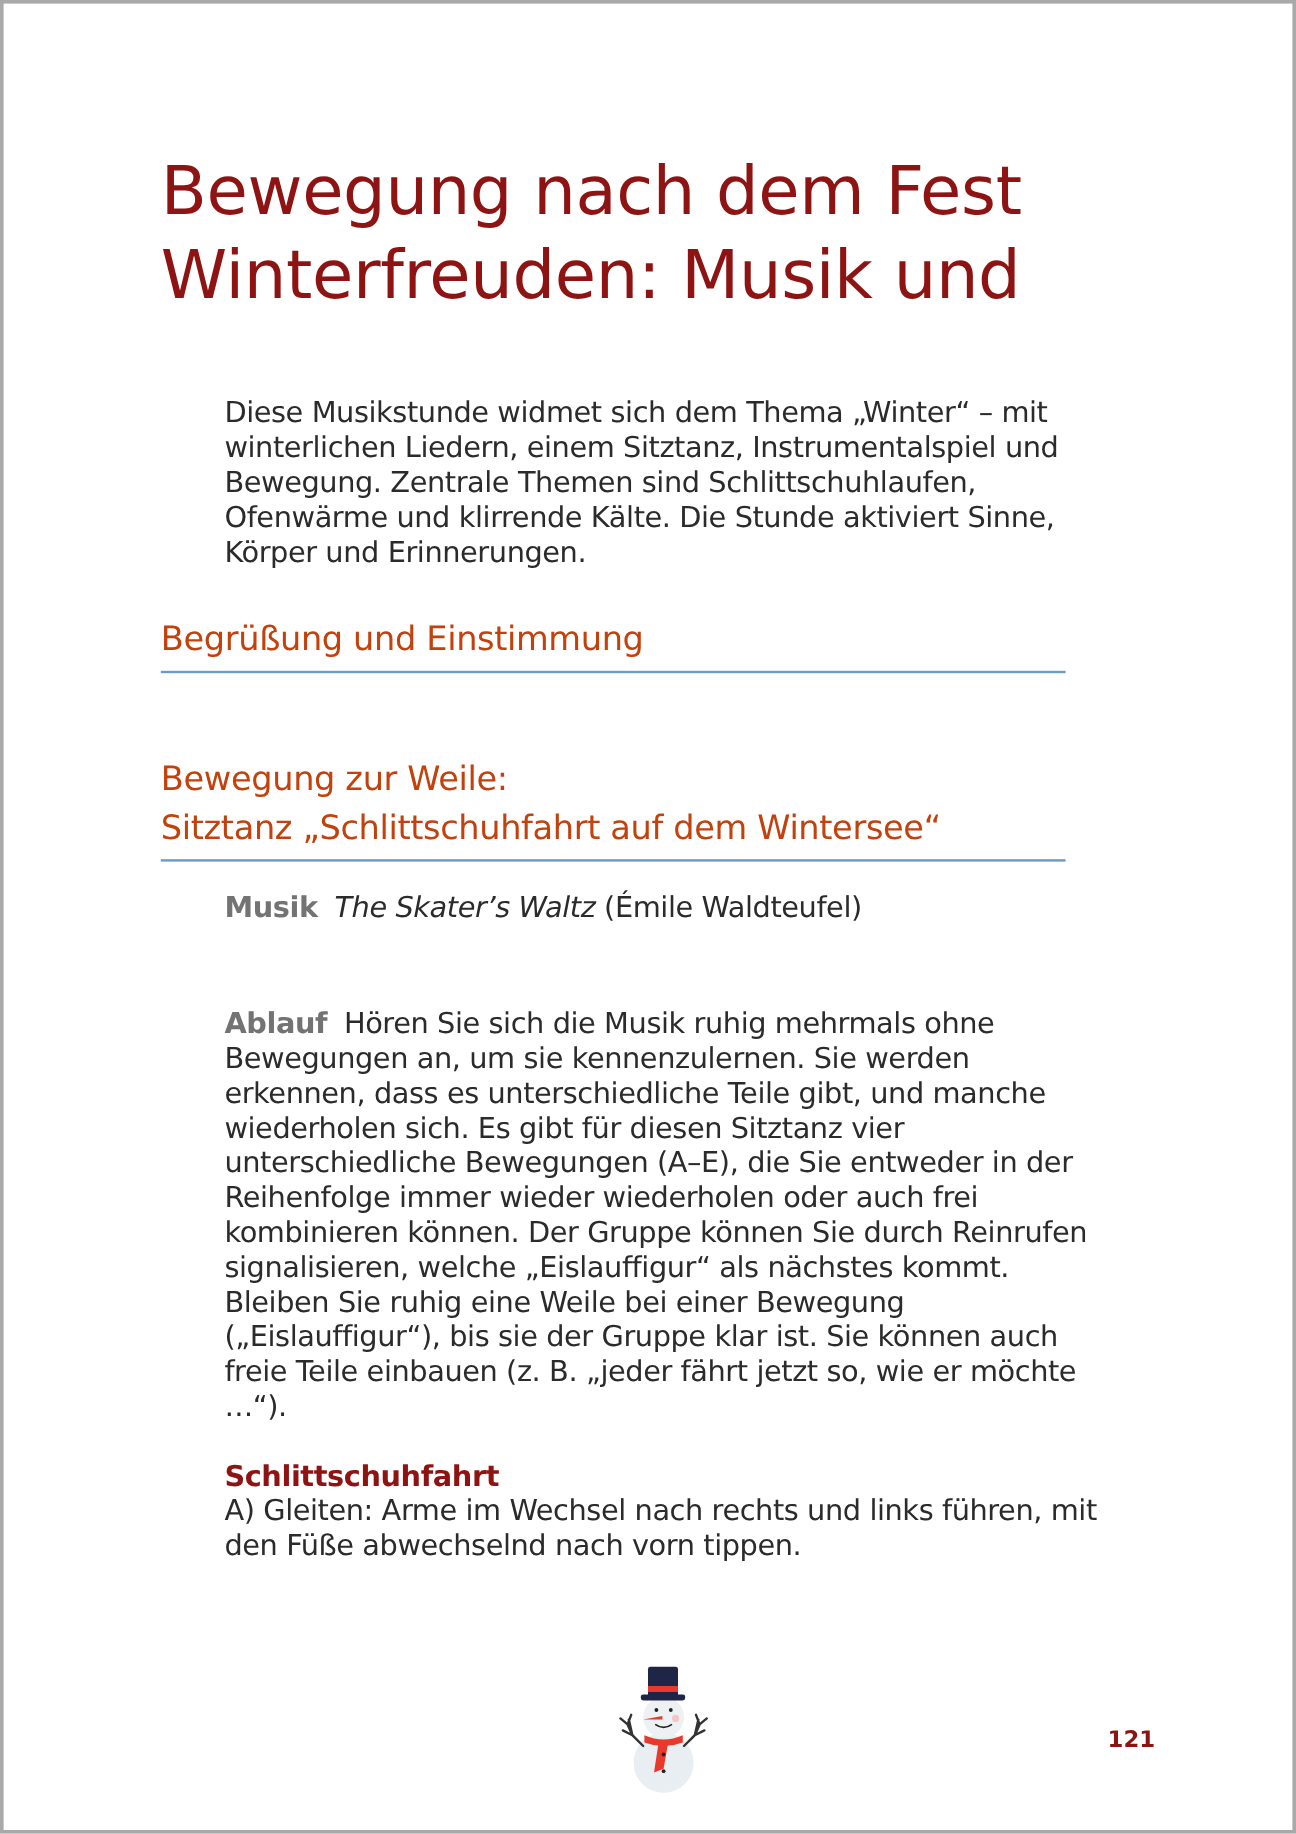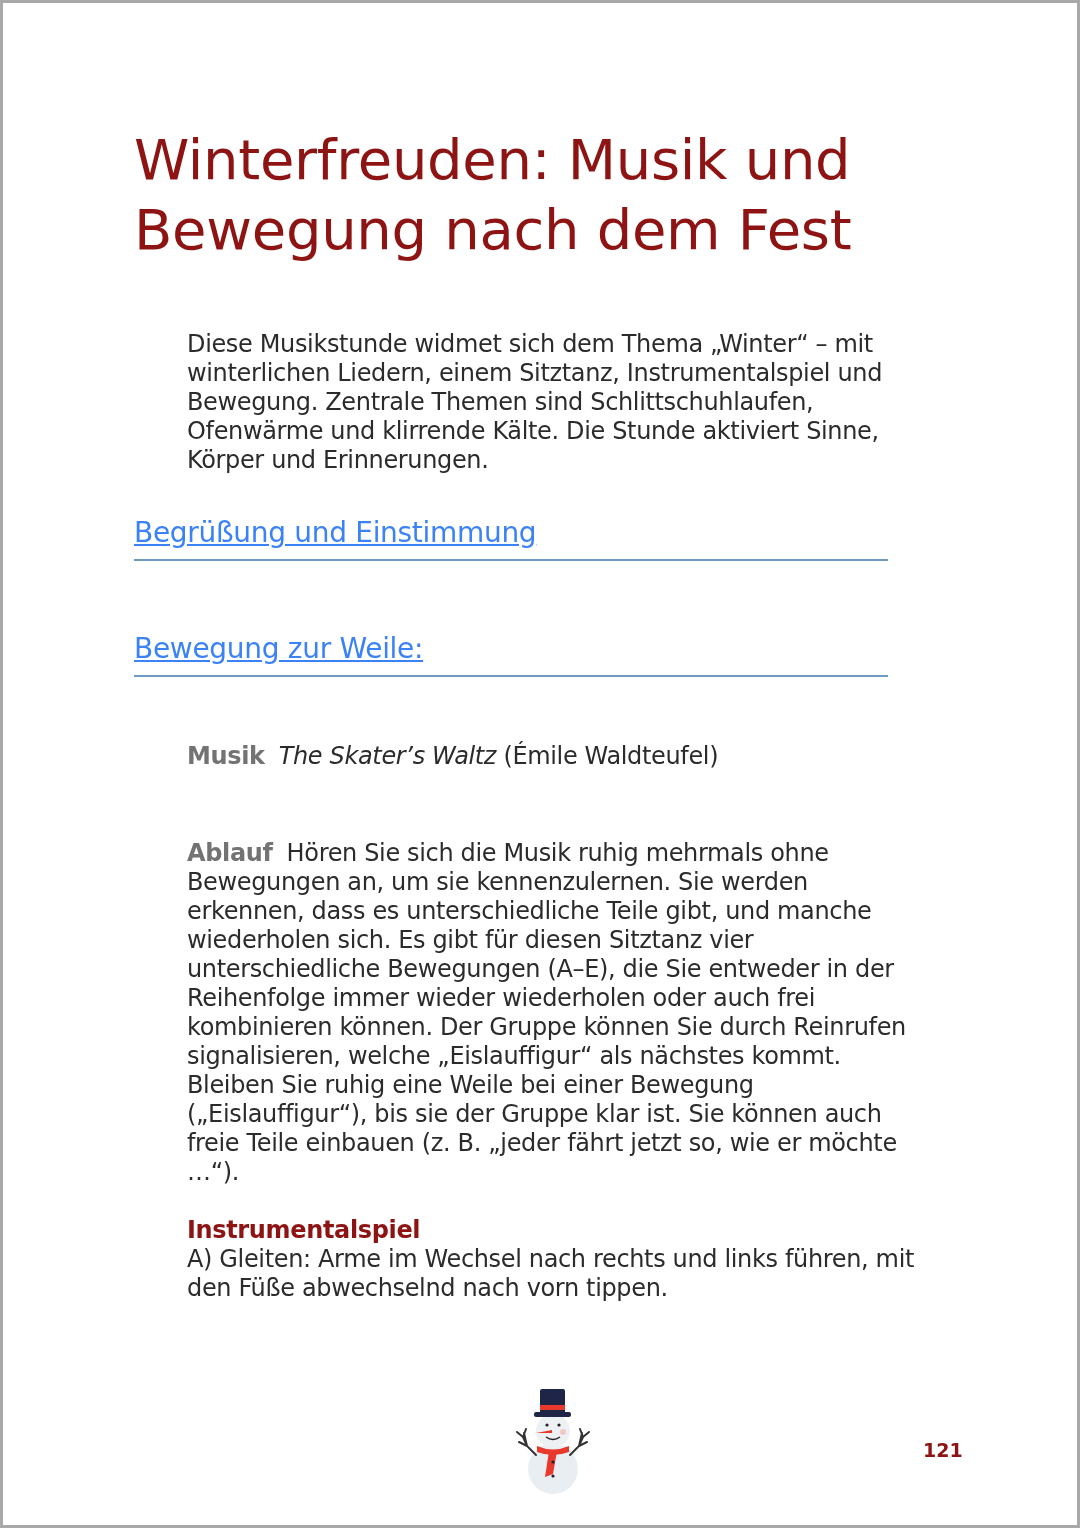--- a/index.html
+++ b/index.html
@@ -16,23 +16,23 @@
     color: #8e1414; font-size: 56px; line-height: 70px; font-weight: 500;
     margin: 0; letter-spacing: -0.3px;
   }
   .title span { display: block; }
   .body-text {
     color: #2b2b2b; font-size: 24px; line-height: 29px; letter-spacing: -0.35px;
   }
   .intro { position: absolute; left: 184px; top: 327px; width: 740px; margin: 0; }
   .section-heading {
     position: absolute; left: 131px; width: 754px; margin: 0;
-    color: #3b82f6; font-size: 28px; line-height: 41px; font-weight: 400;
+    color: #c2410c; font-size: 28px; line-height: 41px; font-weight: 400;
     letter-spacing: -0.3px;
-    border-bottom: 2px solid #6d9bc2; padding-bottom: 6px; text-decoration: underline;
+    border-bottom: 2px solid #6d9bc2; padding-bottom: 6px;
   }
   .section-heading span { display: block; }
   .h1s { top: 509px; }
   .h2s { top: 625px; }
   .para { position: absolute; left: 184px; width: 740px; margin: 0; }
   .label { color: #737373; font-weight: 700; margin-right: 14px; }
   .p-musik { top: 739px; }
   .p-ablauf { top: 796px; margin-top: 40px; }
   .p-einstieg { top: 1119px; }
   .p-folge { top: 1213px; }
@@ -43,45 +43,46 @@
     position: absolute; left: 920px; top: 1436px; color: #8e1414;
     font-size: 19px; font-weight: 700; font-family: "DejaVu Sans", sans-serif;
   }
 </style>
 </head>
 <body>
 
 <div class="page">
 
   <h1 class="title">
+    <span>Bewegung nach dem Fest</span>
     <span>Winterfreuden: Musik und</span>
-    <span>Bewegung nach dem Fest</span>
   </h1>
 
   <p class="intro body-text">Diese Musikstunde widmet sich dem Thema „Winter“ – mit winterlichen Liedern, einem Sitztanz, Instrumentalspiel und Bewegung. Zentrale Themen sind Schlittschuhlaufen, Ofenwärme und klirrende Kälte. Die Stunde aktiviert Sinne, Körper und Erinnerungen.</p>
 
   <h2 class="section-heading h1s">
     <span>Begrüßung und Einstimmung</span>
   </h2>
 
   <h2 class="section-heading h2s">
     <span>Bewegung zur Weile:</span>
+    <span>Sitztanz „Schlittschuhfahrt auf dem Wintersee“</span>
   </h2>
 
   <p class="para body-text p-musik">
     <span class="label">Musik</span><em>The Skater’s Waltz</em> <span>(Émile Waldteufel)</span>
   </p>
 
   <p class="para body-text p-ablauf">
     <span class="label">Ablauf</span><span>Hören Sie sich die Musik ruhig mehrmals ohne Bewegungen an, um sie kennenzulernen. Sie werden erkennen, dass es unterschiedliche Teile gibt, und manche wiederholen sich. Es gibt für diesen Sitztanz vier unterschiedliche Bewegungen (A–E), die Sie entweder in der Reihenfolge immer wieder wiederholen oder auch frei kombinieren können. Der Gruppe können Sie durch Reinrufen signalisieren, welche „Eislauffigur“ als nächstes kommt. Bleiben Sie ruhig eine Weile bei einer Bewegung („Eislauffigur“), bis sie der Gruppe klar ist. Sie können auch freie Teile einbauen (z. B. „jeder fährt jetzt so, wie er möchte …“).</span>
   </p>
 
 
   <div class="para body-text p-folge">
-    <span class="label-block">Instrumentalspiel</span>
+    <span class="label-block">Schlittschuhfahrt</span>
     <span>A) Gleiten: Arme im Wechsel nach rechts und links führen, mit den Füße abwechselnd nach vorn tippen.</span>
   </div>
 
   <svg class="snowman" viewBox="0 0 100 110">
     <circle cx="50" cy="84" r="25" fill="#e9eef2"></circle>
     <circle cx="50" cy="46" r="17" fill="#edf1f4"></circle>
     <rect x="37" y="4" width="25" height="25" rx="2" fill="#1f2547"></rect>
     <rect x="37" y="20" width="25" height="5" fill="#e8392c"></rect>
     <rect x="31" y="27" width="37" height="5" rx="2" fill="#1f2547"></rect>
     <circle cx="44" cy="40" r="1.6" fill="#222"></circle>

